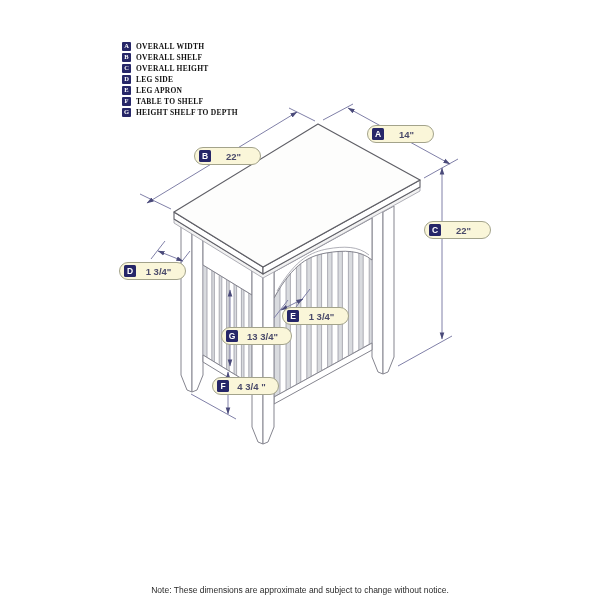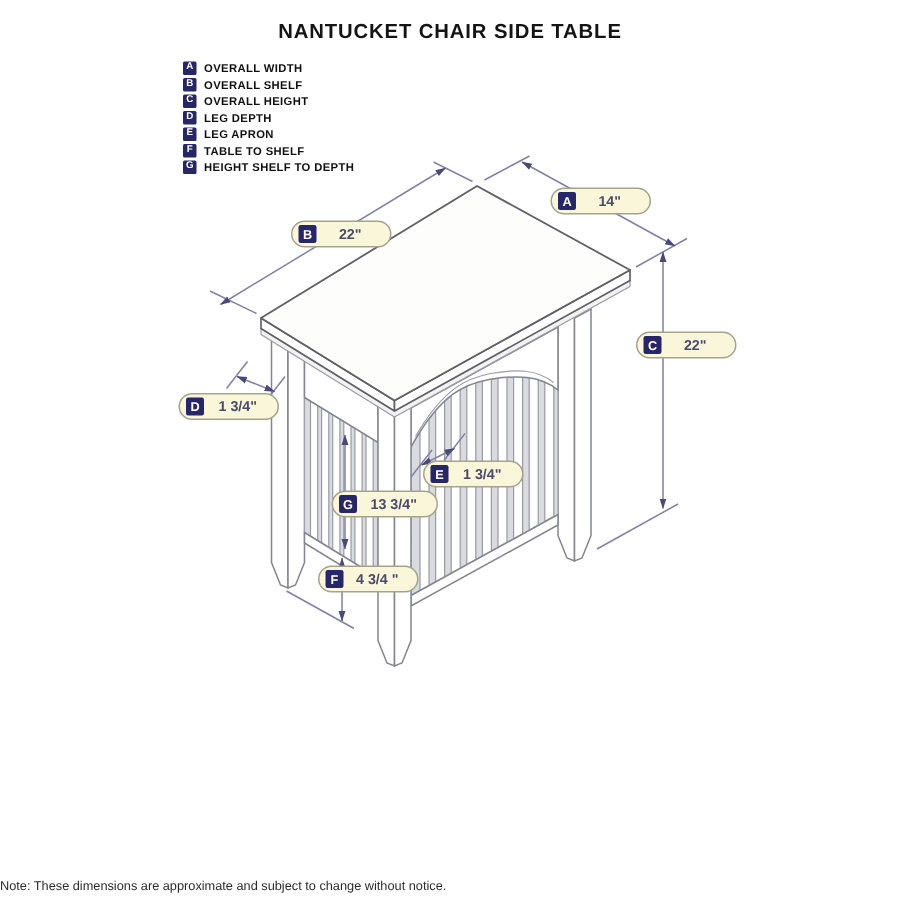--- a/index.html
+++ b/index.html
@@ -1,61 +1,60 @@
 <!DOCTYPE html>
 <html><head>
 <meta charset="utf-8">
 <style>
   html,body{margin:0;padding:0;background:#fff;}
   .stage{position:relative;width:600px;height:600px;background:#ffffff;
          font-family:"Liberation Sans",sans-serif;overflow:hidden;}
   .title{position:absolute;top:13px;left:0;width:100%;text-align:center;
          font-size:13.5px;font-weight:bold;letter-spacing:.6px;color:#141414;}
   .legend{position:absolute;left:122px;top:41px;}
-  .legend-row{display:flex;height:11px;}
+  .legend-row{display:flex;align-items:center;height:11px;font-family:Liberation Serif, serif;}
   .lg-badge{width:9px;height:9px;background:#262668;color:#fff;font-size:6.5px;
             font-weight:bold;display:flex;align-items:center;justify-content:center;
             border-radius:1px;flex:none;line-height:1;}
   .legend-label{margin-left:5px;font-size:7.5px;font-weight:bold;color:#101010;
                 letter-spacing:.25px;white-space:nowrap;}
   svg.drawing{position:absolute;left:0;top:0;}
   .pill{position:absolute;height:18px;display:flex;align-items:center;
         background:#faf6d9;border:1px solid #a3a38b;border-radius:9px;
         box-sizing:border-box;padding:0 4px;}
   .pill-badge{width:12px;height:12px;background:#262668;color:#fff;font-weight:bold;
               font-size:8.5px;display:flex;align-items:center;justify-content:center;
               border-radius:1.5px;flex:none;line-height:1;}
   .pill-val{flex:1;text-align:center;font-size:9.5px;font-weight:bold;color:#4a4a6a;
             white-space:nowrap;padding:0 2px;}
-  .note{position:absolute;left:0;top:585px;width:100%;text-align:left;
+  .note{position:absolute;left:0;top:585px;width:100%;text-align:center;
         font-size:8.5px;color:#2b2b2b;}
 </style>
 </head>
 <body>
 
 <div class="stage">
 
-  <div class="title">NANTUCKET CHAIR SIDE TABLE</div>
 
   <div class="legend">
     <div class="legend-row">
       <span class="lg-badge">A</span>
       <span class="legend-label">OVERALL WIDTH</span>
     </div>
     <div class="legend-row">
       <span class="lg-badge">B</span>
       <span class="legend-label">OVERALL SHELF</span>
     </div>
     <div class="legend-row">
       <span class="lg-badge">C</span>
       <span class="legend-label">OVERALL HEIGHT</span>
     </div>
     <div class="legend-row">
       <span class="lg-badge">D</span>
-      <span class="legend-label">LEG DEPTH</span>
+      <span class="legend-label">LEG SIDE</span>
     </div>
     <div class="legend-row">
       <span class="lg-badge">E</span>
       <span class="legend-label">LEG APRON</span>
     </div>
     <div class="legend-row">
       <span class="lg-badge">F</span>
       <span class="legend-label">TABLE TO SHELF</span>
     </div>
     <div class="legend-row">

